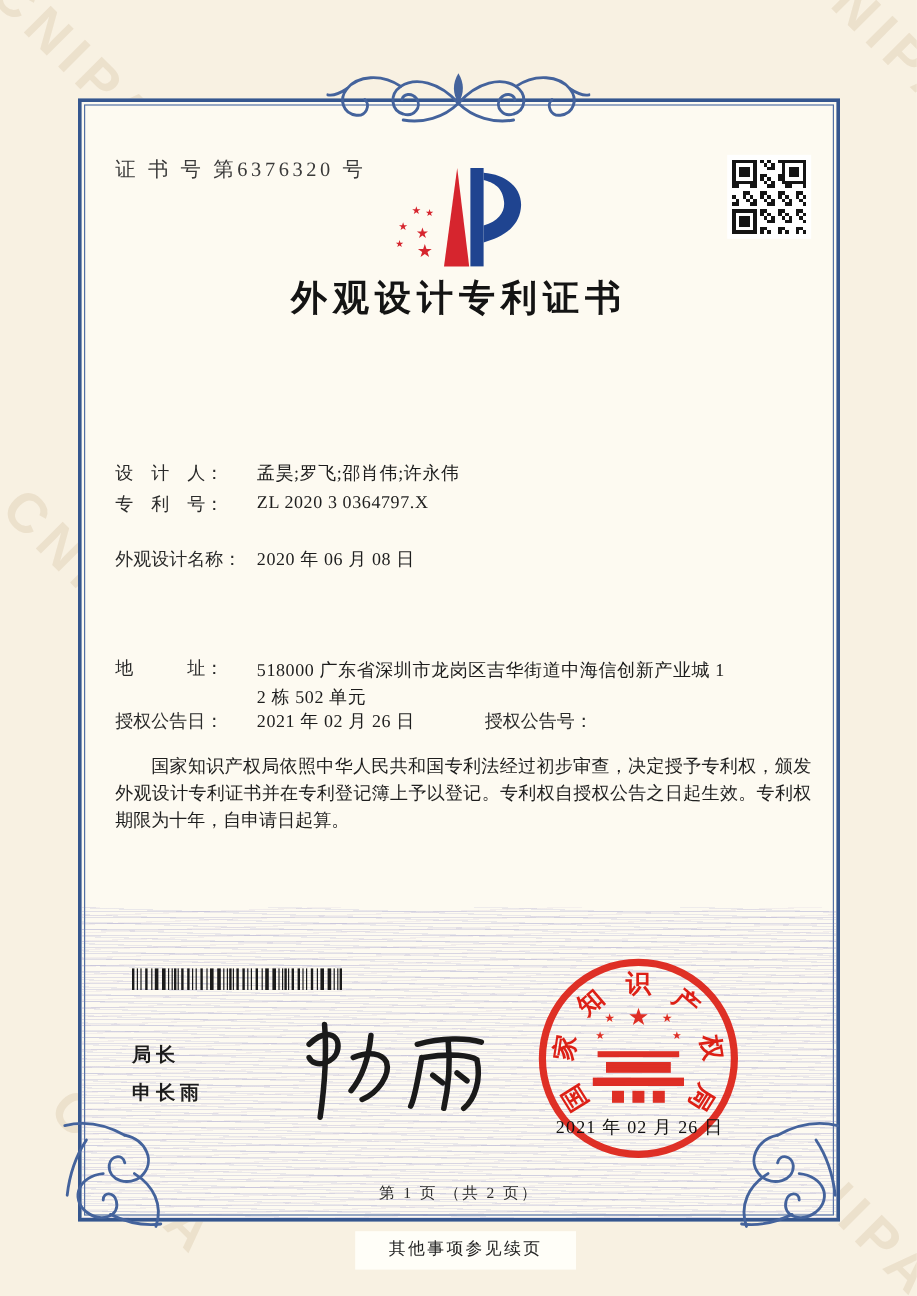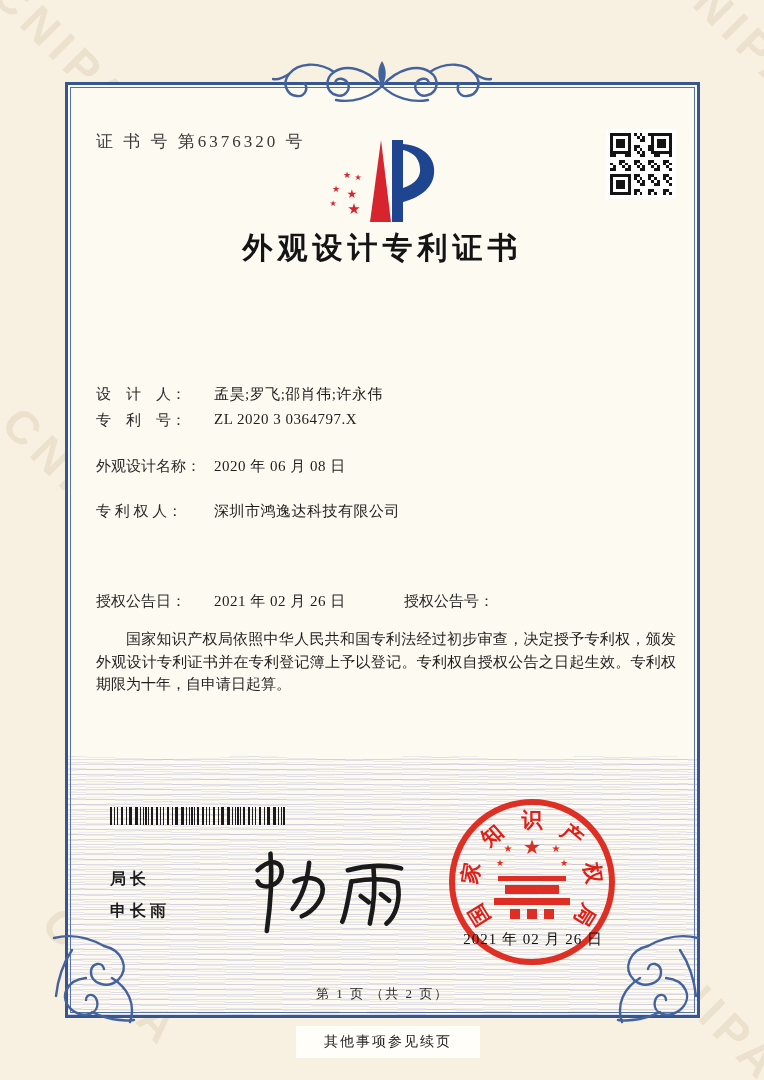--- a/index.html
+++ b/index.html
@@ -249,23 +249,24 @@
     <span class="field-value">孟昊;罗飞;邵肖伟;许永伟</span>
   </div>
   <div class="field-row" style="top:411px">
     <span class="field-label">专　利　号：</span>
     <span class="field-value">ZL 2020 3 0364797.X</span>
   </div>
   <div class="field-row" style="top:457px">
     <span class="field-label">外观设计名称：</span>
     <span class="field-value">2020 年 06 月 08 日</span>
   </div>
-  <div class="field-row" style="top:502px">
-    <span class="field-label">专 利 权 人：</span>
-    <span class="field-value">深圳市鸿逸达科技有限公司</span>
+  <div class="field-row addr" style="top:548px">
+    <span class="field-label">地　　　址：</span>
+    <span class="field-value">518000 广东省深圳市龙岗区吉华街道中海信创新产业城 1
+2 栋 502 单元</span>
   </div>
   <div class="field-row grant" style="top:592px">
     <span class="field-label">授权公告日：</span>
     <span class="field-value">2021 年 02 月 26 日</span>
     <span class="field-label" style="flex-basis:96px">授权公告号：</span>
   </div>
 
   <div class="paras">
     <p>国家知识产权局依照中华人民共和国专利法经过初步审查，决定授予专利权，颁发外观设计专利证书并在专利登记簿上予以登记。专利权自授权公告之日起生效。专利权期限为十年，自申请日起算。</p>
   </div>

